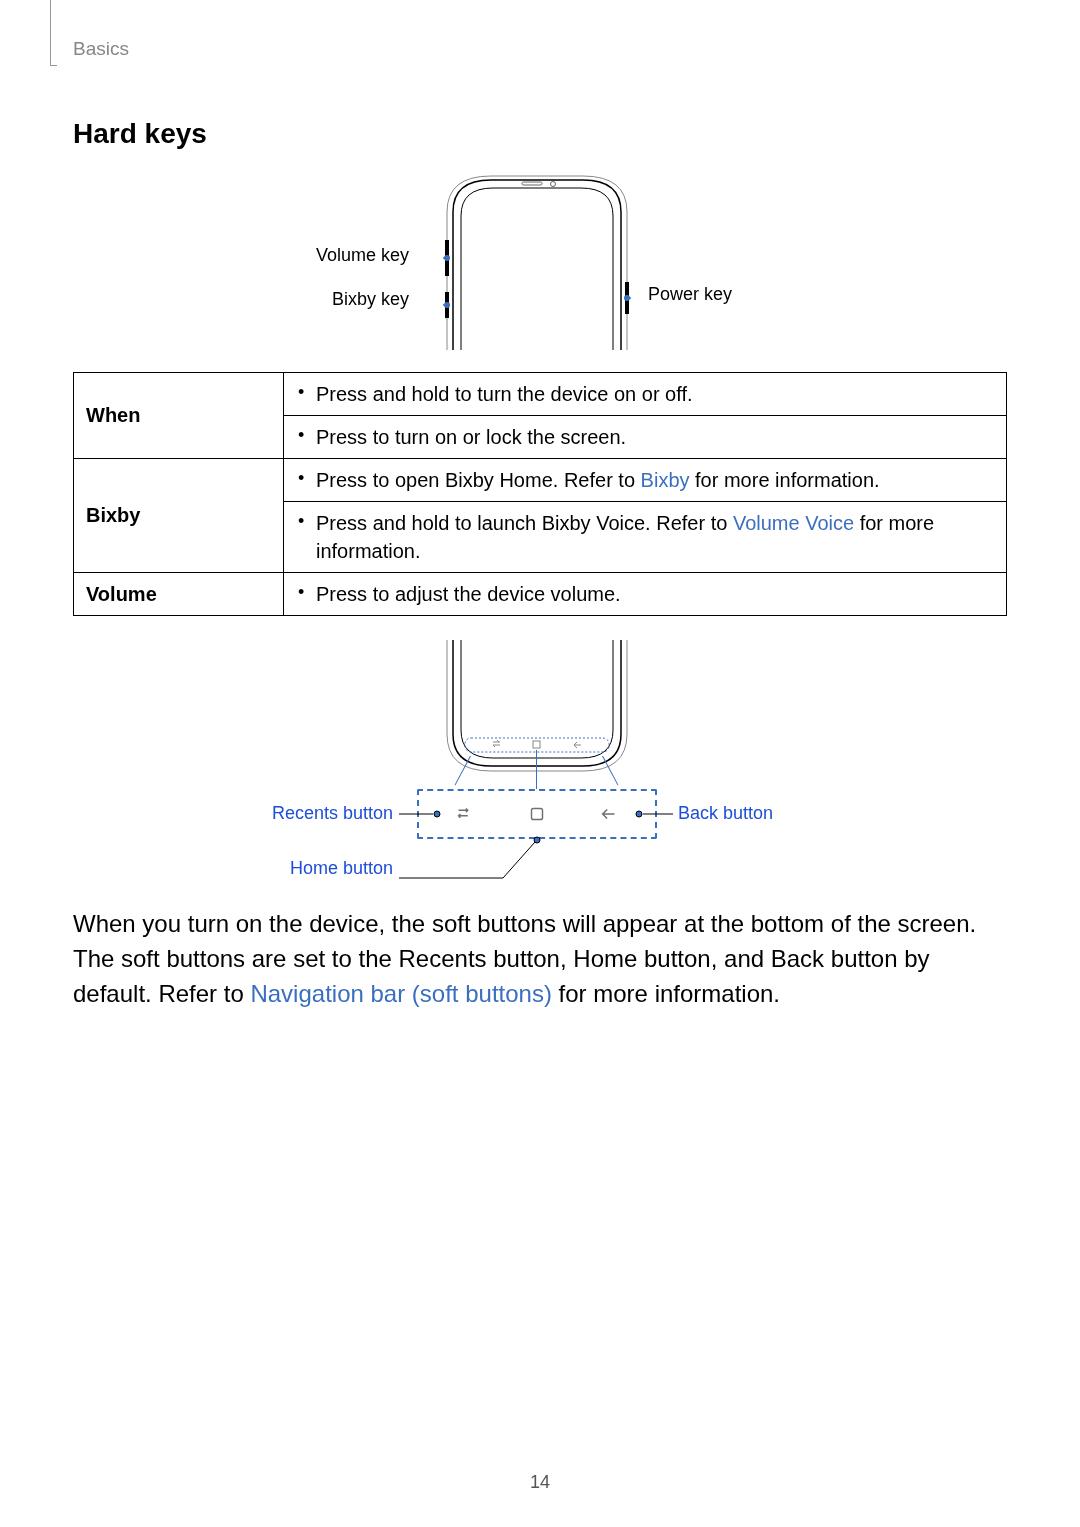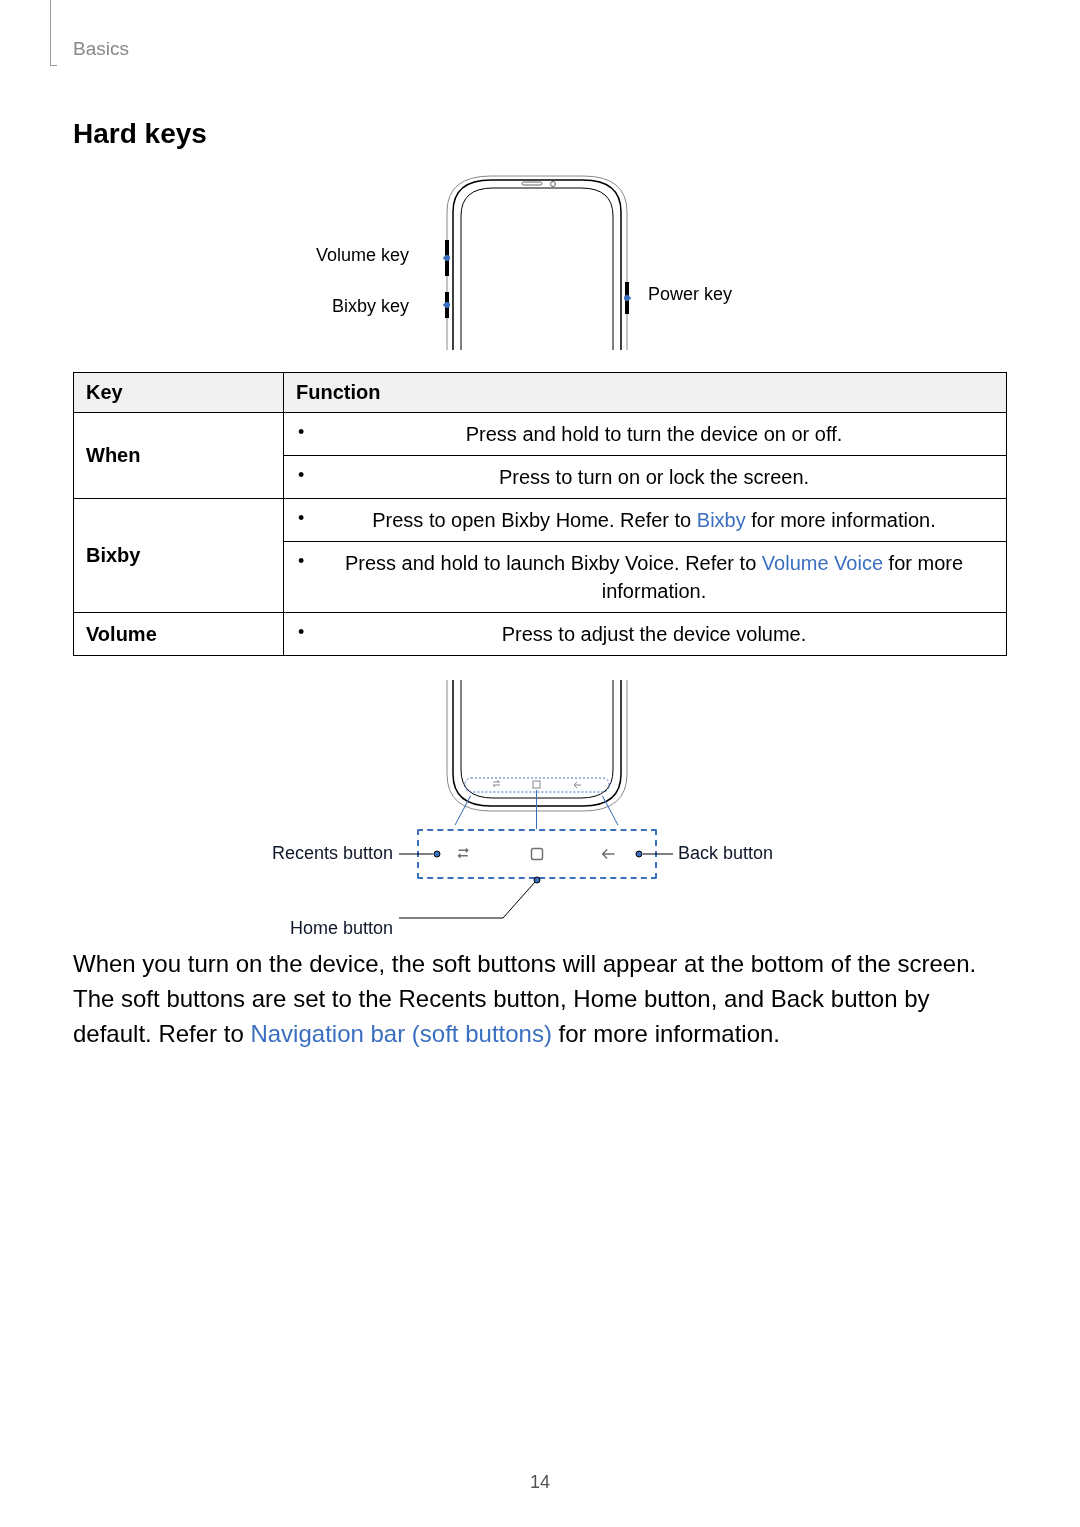--- a/index.html
+++ b/index.html
@@ -59,21 +59,21 @@
   .phone-top svg { width: 100%; height: 100%; }
 
   .hk-label {
     position: absolute;
     font-size: 18px;
     color: #000;
     white-space: nowrap;
   }
   .hk-label.left { text-align: right; }
   .lbl-volume { left: 180px; top: 81px; width: 156px; }
-  .lbl-bixby  { left: 180px; top: 132px; width: 156px; }
+  .lbl-bixby  { left: 180px; top: 125px; width: 156px; }
   .lbl-power  { left: 575px; top: 120px; width: 156px; }
 
   
   table.keytable {
     border-collapse: collapse;
     width: 100%;
     margin-top: 16px;
   }
   table.keytable th {
     text-align: left;
@@ -91,21 +91,20 @@
   }
   table.keytable td.keycell {
     font-weight: 700;
     padding: 8px 12px;
     width: 185px;
   }
   ul.fn {
     list-style: none;
     margin: 0;
     padding: 0;
-    text-align: center;
   }
   ul.fn > li {
     padding: 7px 14px 7px 32px;
     position: relative;
     line-height: 1.4;
   }
   ul.fn > li::before {
     content: "•";
     position: absolute;
     left: 14px;
@@ -157,26 +156,26 @@
     border-left: 1px solid #3a6fbf;
     border-right: 1px solid #3a6fbf;
   }
   .conn-left  { left: 397px;  top: 116px; width:0; height:33px; border-right:none; transform: rotate(28deg); transform-origin: top; }
   .conn-mid   { left: 463px;  top: 110px; width:0; height:39px; border-right:none; }
   .conn-right { left: 529px;  top: 116px; width:0; height:33px; border-right:none; transform: rotate(-28deg); transform-origin: top;}
 
   .sb-label {
     position: absolute;
     font-size: 18px;
-    color: #0f172a;
+    color: #1d4ed8;
     white-space: nowrap;
   }
   .lbl-recents { left: 130px; top: 163px; width: 190px; text-align: right; }
   .lbl-back    { left: 605px; top: 163px; width: 160px; }
-  .lbl-home    { left: 130px; top: 238px; width: 190px; text-align: right; }
+  .lbl-home    { left: 130px; top: 218px; width: 190px; text-align: right; }
 
   .leader {
     position: absolute;
     stroke: #000;
     fill: none;
   }
 
   .paragraph {
     font-size: 24px;
     line-height: 1.46;
@@ -229,24 +228,20 @@
         <line x1="184" y1="126" x2="214" y2="126" stroke="#3a6fbf" stroke-width="1.5"></line>
       </svg>
     </div>
     <div class="hk-label left lbl-volume">Volume key</div>
     <div class="hk-label left lbl-bixby">Bixby key</div>
     <div class="hk-label lbl-power">Power key</div>
   </div>
 
   <table class="keytable">
     <tbody>
-        <tr>
-      <th>Key</th>
-      <th>Function</th>
-    </tr>
     <tr>
       <td class="keycell">When</td>
       <td>
         <ul class="fn">
           <li><span>Press and hold to turn the device on or off.</span></li>
           <li class="border-top"><span>Press to turn on or lock the screen.</span></li>
         </ul>
       </td>
     </tr>
     <tr>

